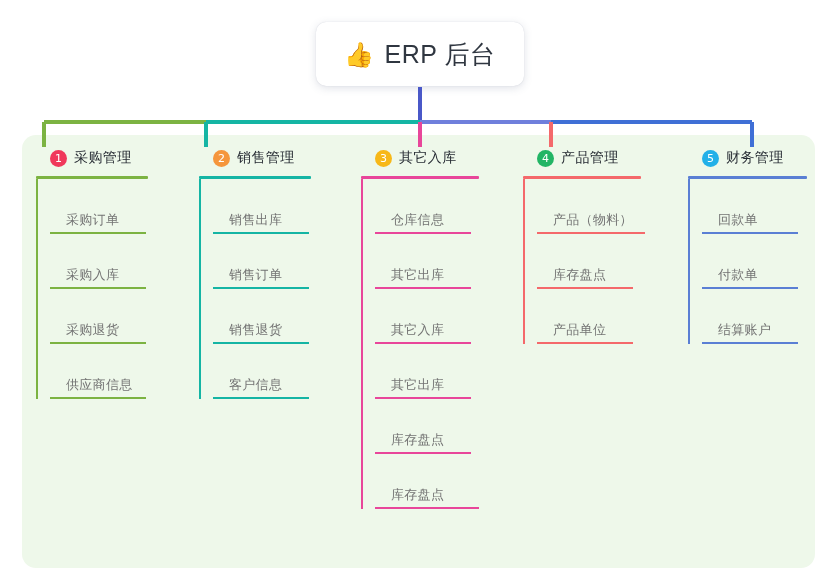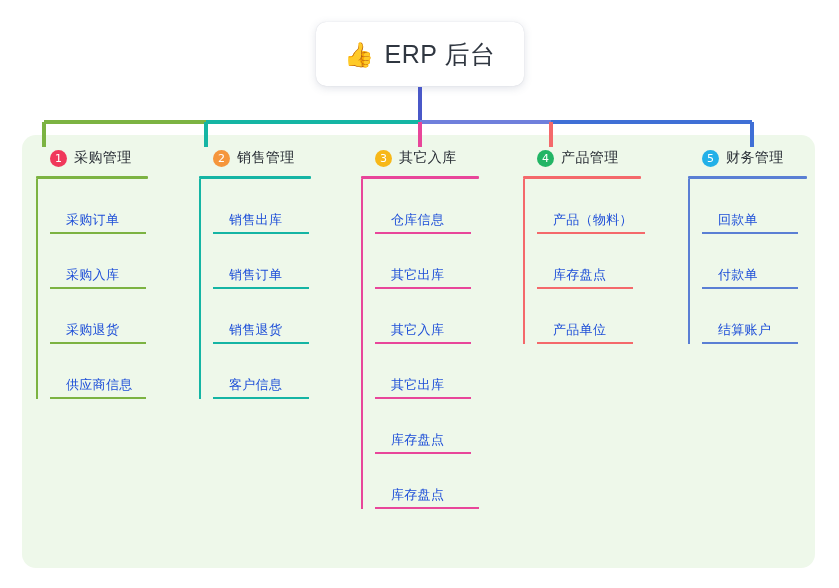--- a/index.html
+++ b/index.html
@@ -123,21 +123,21 @@
     position: relative;
     height: 55px;
     box-sizing: border-box;
     display: flex;
     align-items: flex-end;
     padding-bottom: 5px;
     padding-left: 16px;
   }
   .item-label {
     font-size: 13px;
-    color: #1d4ed8;
+    color: #737373;
     white-space: nowrap;
     letter-spacing: 0.3px;
   }
   .item-rule {
     position: absolute;
     left: 0;
     bottom: 0;
     height: 2px;
     width: 96px;
   }

